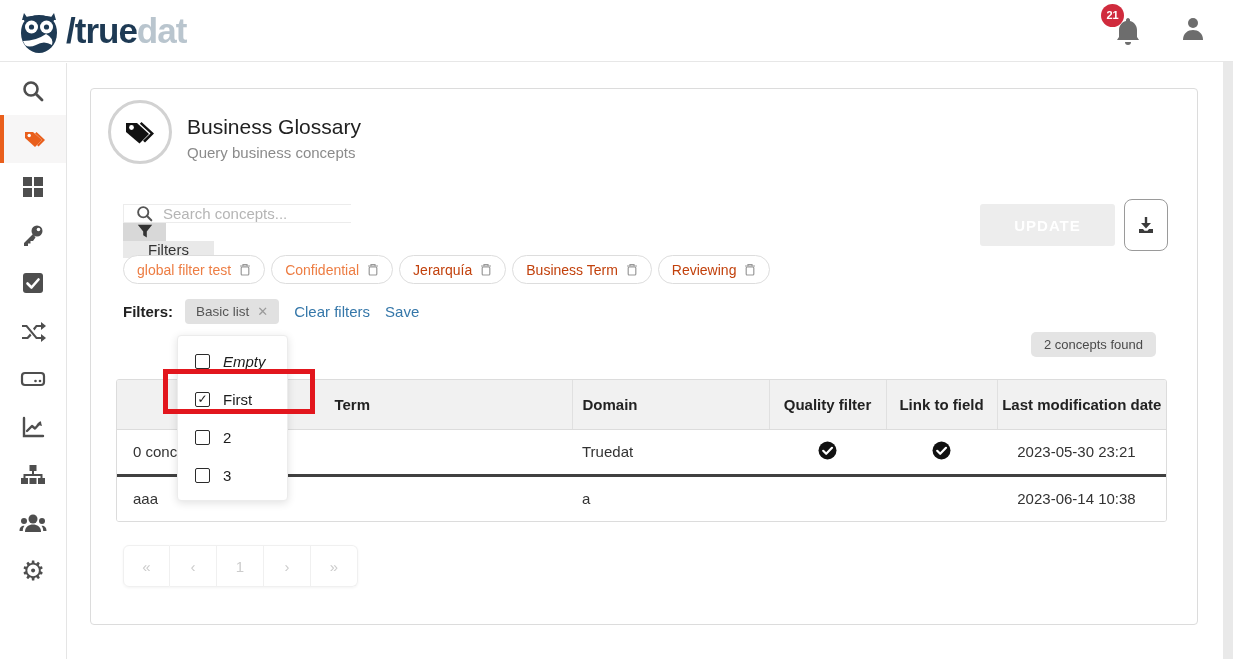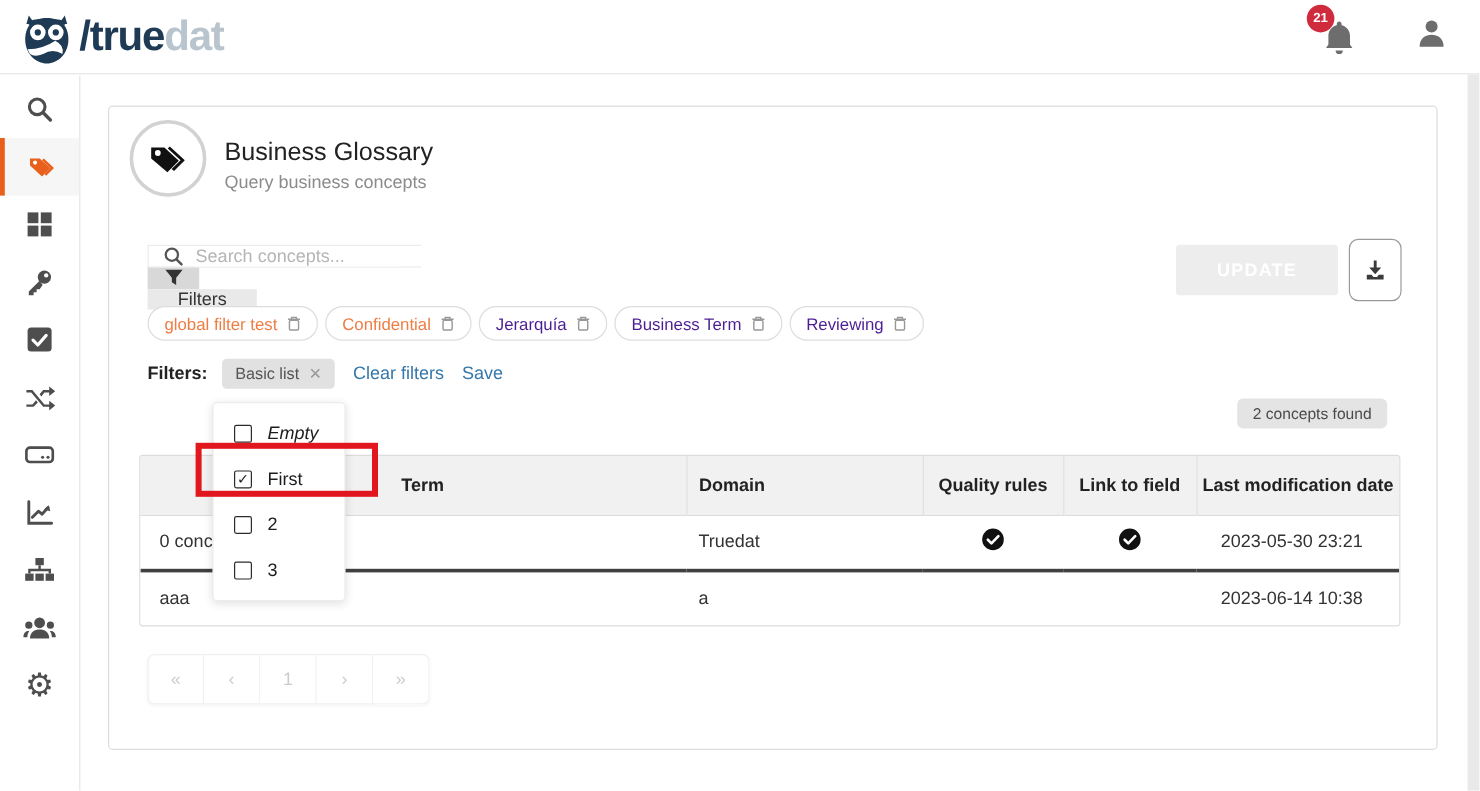--- a/index.html
+++ b/index.html
@@ -4,21 +4,21 @@
 <style>
   * { margin:0; padding:0; box-sizing:border-box; }
   html,body { width:1233px; height:659px; background:#fff; font-family:"Liberation Sans", sans-serif; position:relative; overflow:hidden; }
 
   
   .topbar { position:absolute; left:0; top:0; width:1233px; height:62px; background:#fff; border-bottom:1px solid #e7e7e7; display:flex; align-items:center; }
   .logo { display:flex; align-items:center; margin-left:16px; gap:4px; }
   .logo-word { font-size:35px; font-weight:bold; letter-spacing:-1px; color:#1e3a54; line-height:1; }
   .logo-word .lt-dark { color:#1e3a54; }
   .logo-word .lt-light { color:#b9c5ce; }
-  .topbar-right { margin-left:auto; display:flex; align-items:center; gap:50px; margin-right:28px; }
+  .topbar-right { margin-left:auto; display:flex; align-items:center; gap:38px; margin-right:28px; }
   .bell-wrap { position:relative; width:28px; height:30px; cursor:pointer; }
   .badge { position:absolute; top:-12px; left:-14px; min-width:23px; height:23px; background:#d02b3d; color:#fff; border-radius:50%; font-size:11px; font-weight:bold; display:flex; align-items:center; justify-content:center; }
 
   
   .sidebar { position:absolute; left:0; top:63px; width:67px; height:596px; background:#fff; border-right:1px solid #e5e5e5; display:flex; flex-direction:column; padding-top:4px; }
   .side-item { height:48px; display:flex; align-items:center; justify-content:center; cursor:pointer; }
   .side-item.active { background:#f7f6f6; border-left:4px solid #e95f1c; }
   .side-item svg { display:block; }
   .gear-glyph { font-size:27px; color:#4e4e4e; line-height:1; }
 
@@ -36,21 +36,21 @@
   .search-input-wrap { width:228px; height:40px; background:#fff; border:1px solid #ececec; border-right:none; display:flex; align-items:center; padding-left:12px; gap:10px; }
   .search-input-wrap input { border:none; outline:none; font-size:15px; color:#333; width:170px; font-family:"Liberation Sans", sans-serif; }
   .search-input-wrap input::placeholder { color:#b5b5b5; }
   .funnel-seg { width:43px; height:40px; background:#d8d8d8; display:flex; align-items:center; justify-content:center; cursor:pointer; }
   .filters-seg { width:91px; height:40px; background:#e9e9e9; display:flex; align-items:center; justify-content:center; font-size:15px; color:#333; cursor:pointer; }
   .update-btn { position:absolute; left:889px; top:115px; width:135px; height:42px; background:#ededed; border:none; border-radius:3px; color:#fff; font-size:15px; font-weight:bold; letter-spacing:1px; font-family:"Liberation Sans", sans-serif; }
   .download-btn { position:absolute; left:1033px; top:110px; width:44px; height:52px; background:#fff; border:1px solid #9a9a9a; border-radius:8px; display:flex; align-items:center; justify-content:center; cursor:pointer; }
 
   
   .chips { position:absolute; left:32px; top:166px; display:flex; gap:6px; }
-  .chip { display:flex; align-items:center; gap:8px; border:1px solid #ddd; border-radius:15px; background:#fff; padding:0 13px; height:29px; font-size:14px; color:#4c1d95; cursor:default; }
+  .chip { display:flex; align-items:center; gap:8px; border:1px solid #ddd; border-radius:15px; background:#fff; padding:0 13px; height:29px; font-size:14px; color:#c2410c; cursor:default; }
   .chip.orange { color:#ed7d43; }
   .chip .trash { cursor:pointer; display:flex; }
 
   
   .filtersbar { position:absolute; left:32px; top:210px; display:flex; align-items:center; }
   .filters-label { font-size:15px; font-weight:bold; color:#222; }
   .saved-filter-chip { margin-left:12px; background:#e1e1e1; border-radius:4px; padding:5px 11px; font-size:13.5px; color:#555; display:flex; align-items:center; gap:8px; }
   .saved-filter-chip .x { color:#9a9a9a; font-size:13px; cursor:pointer; }
   .link { color:#3577a9; font-size:15px; cursor:pointer; }
   .link.clear { margin-left:15px; }
@@ -304,21 +304,21 @@
   </div>
 
   <div class="results-badge">2 concepts found</div>
 
   <div class="table-wrap">
     <table>
       <thead>
         <tr>
           <th class="c-term">Term</th>
           <th class="c-domain">Domain</th>
-          <th class="c-quality">Quality rules</th>
+          <th class="c-quality">Quality filter</th>
           <th class="c-link">Link to field</th>
           <th class="c-date">Last modification date</th>
         </tr>
       </thead>
       <tbody>
         <tr>
           <td class="t-term">0 conc</td>
           <td class="t-domain">Truedat</td>
           <td class="t-center"><svg width="19" height="19" viewBox="0 0 19 19">
                 <circle cx="9.5" cy="9.5" r="9" fill="#111"></circle>

